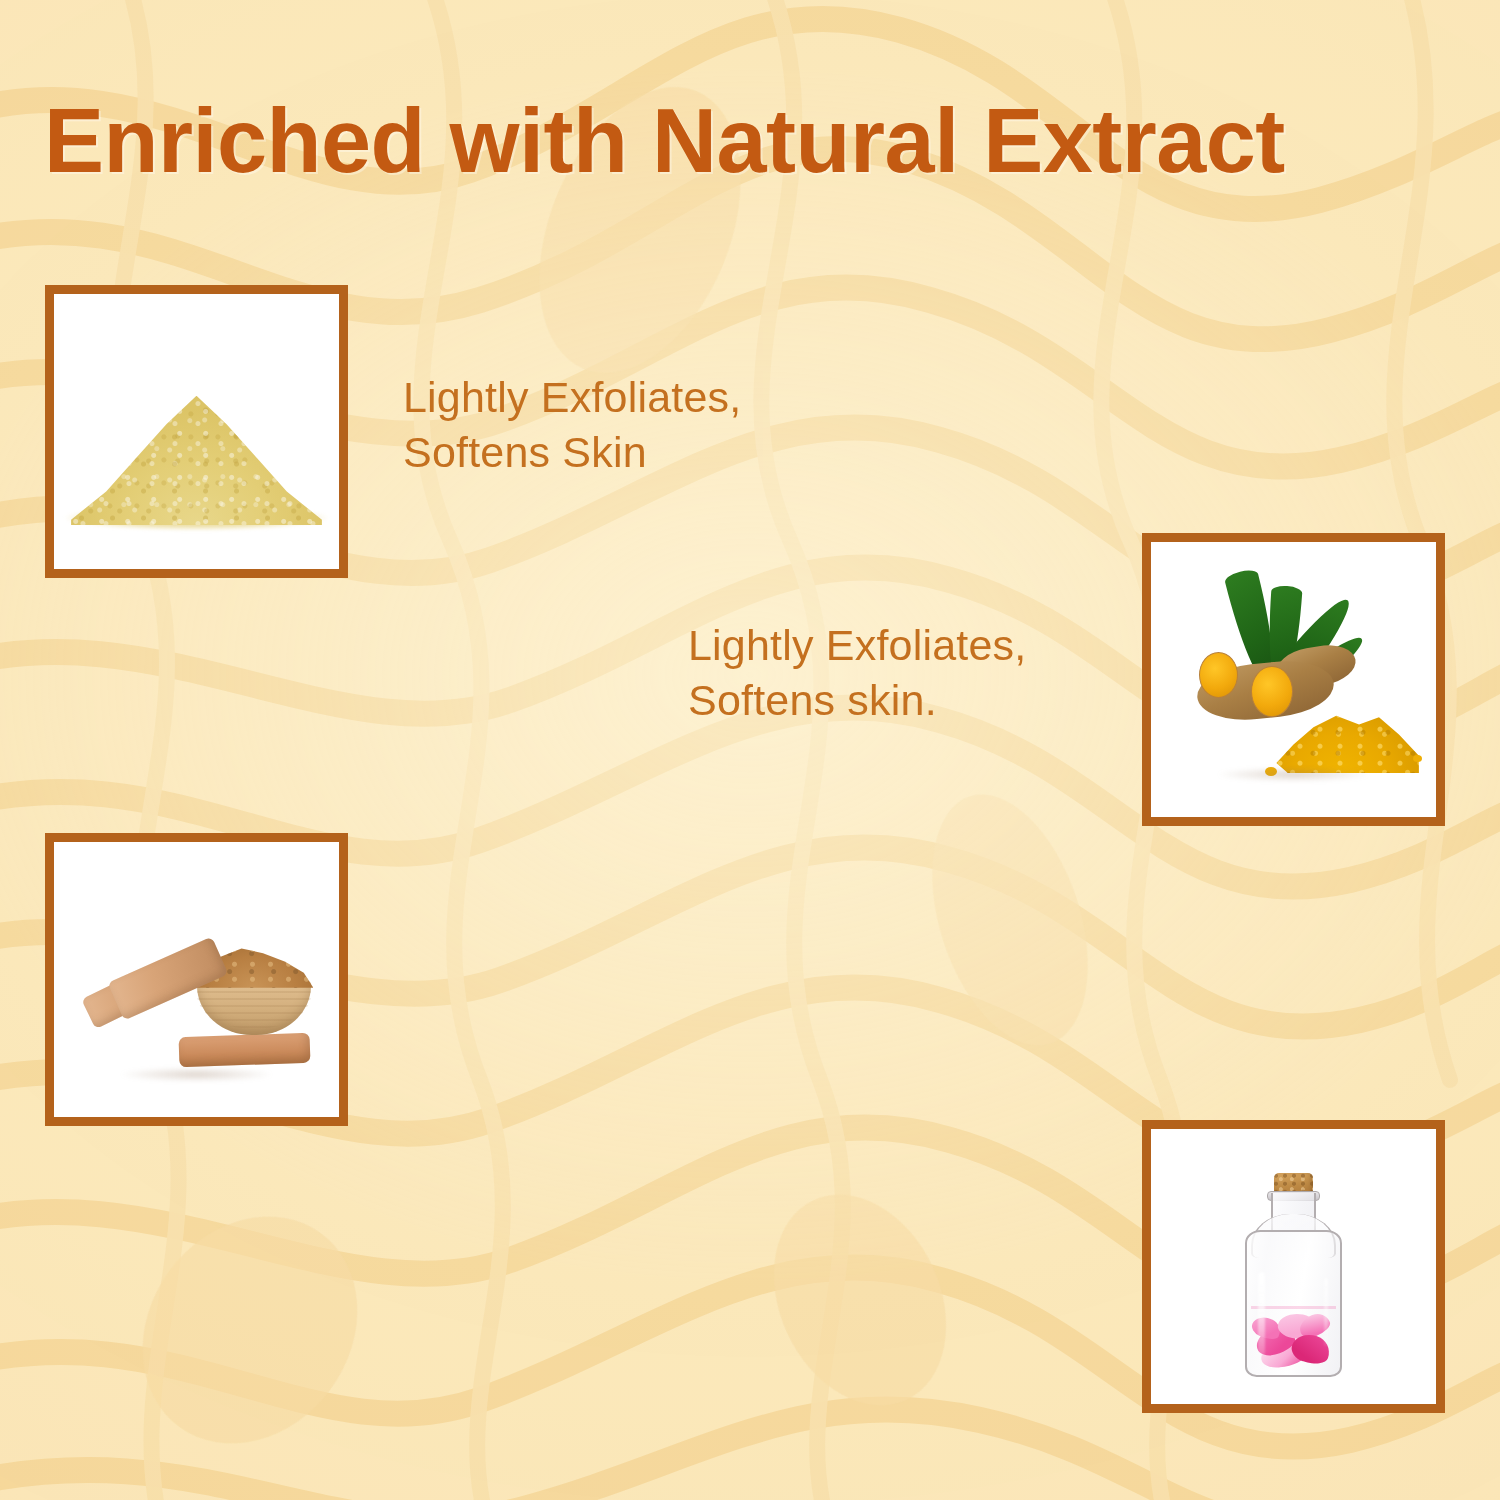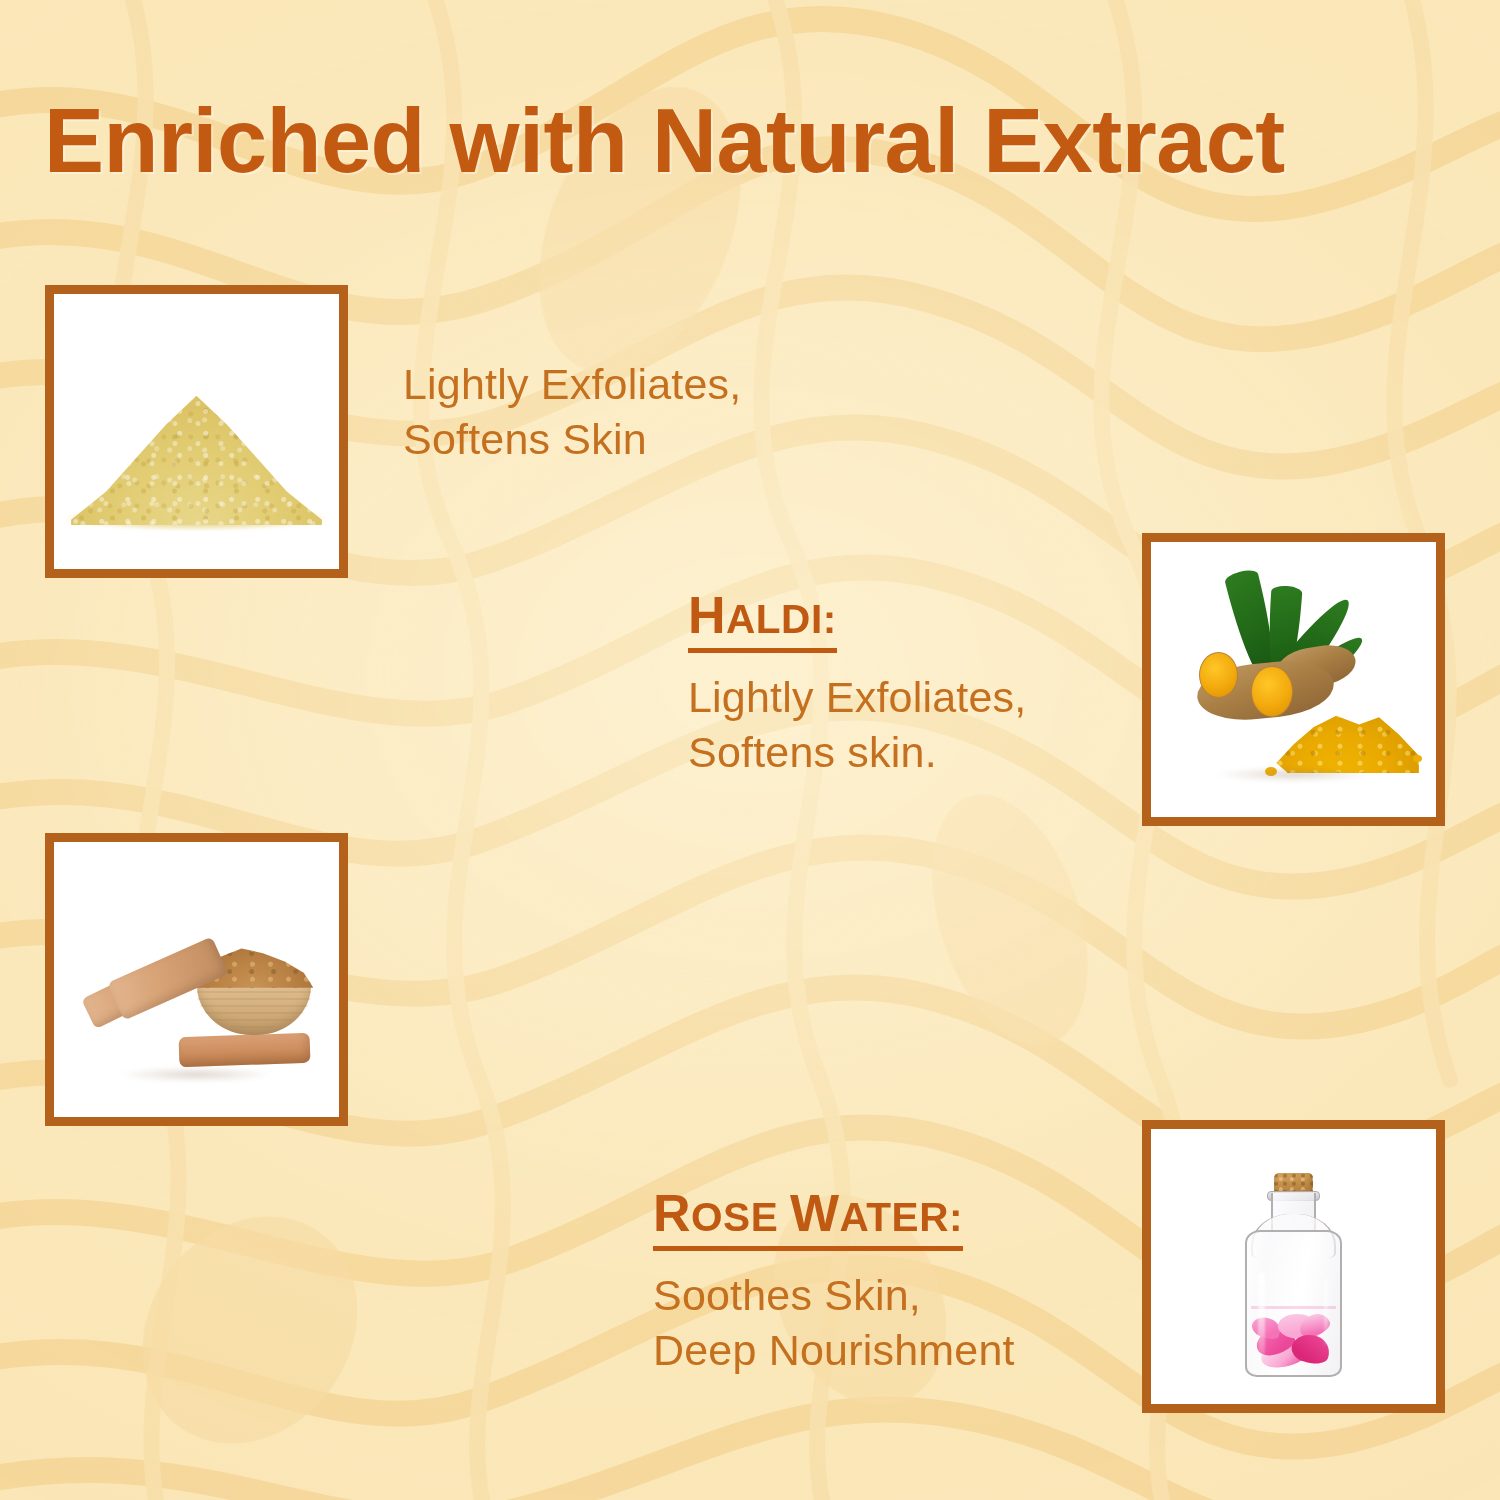--- a/index.html
+++ b/index.html
@@ -79,21 +79,21 @@
     color: #C05A13;
     line-height: 1.05;
     white-space: nowrap;
     display: inline-block;
     border-bottom: 5px solid #C05A13;
     padding-bottom: 5px;
     letter-spacing: 0.5px;
   }
   .block-heading .sc { font-size: 0.78em; }
   .block-body {
-    margin-top: 17px;
+    margin-top: 30px;
     font-size: 43px;
     color: #C4701F;
     line-height: 1.28;
     white-space: pre-line;
     letter-spacing: 0.2px;
   }
 
   .block-besan     { left: 403px; top: 340px; }
   .block-haldi     { left: 688px; top: 588px; }
   .block-chandan   { left: 403px; top: 868px; }
@@ -399,21 +399,20 @@
       <div class="root root-main"></div>
       <div class="root-cut cut-1"></div>
       <div class="root-cut cut-2"></div>
       <div class="haldi-crumb" style="left:40%;bottom:15%;width:12px;height:9px;"></div>
       <div class="haldi-crumb" style="left:92%;bottom:20%;width:9px;height:7px;"></div>
       <div class="soft-shadow"></div>
     </div>
   </div>
 
   <div class="block block-haldi">
-    <div class="block-heading"><span>H</span><span class="sc">ALDI:</span></div>
     <div class="block-body">Lightly Exfoliates,
 Softens skin.</div>
   </div>
 
   <div class="frame frame-chandan">
     <div class="photo">
       <div class="soft-shadow"></div>
       <div class="stick stick-flat"></div>
       <div class="bowl"></div>
       <div class="bowl-rings"></div>
@@ -444,19 +443,14 @@
             <div class="petal p4"></div>
           </div>
           <div class="water-line"></div>
           <div class="glass-hl"></div>
           <div class="glass-hl2"></div>
         </div>
       </div>
     </div>
   </div>
 
-  <div class="block block-rosewater">
-    <div class="block-heading"><span>R</span><span class="sc">OSE </span><span>W</span><span class="sc">ATER:</span></div>
-    <div class="block-body">Soothes Skin,
-Deep Nourishment</div>
-  </div>
 
 </div>
 
 </body></html>

